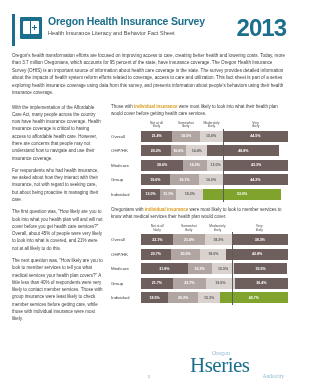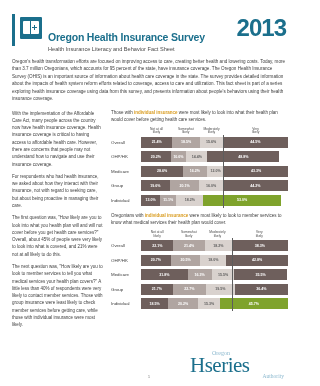--- a/index.html
+++ b/index.html
@@ -17,21 +17,21 @@
     width:22px;height:22px;background:#1b6f8c;flex:none;margin-top:3px;margin-right:6px;
     border-radius:1px;position:relative;
   }
   .logo-mark .book{
     position:absolute;left:3px;top:4px;width:16px;height:13px;
     background:#ffffff;border-radius:1px;
   }
   .logo-mark .spine{position:absolute;left:10px;top:4px;width:1.4px;height:13px;background:#1b6f8c;}
   .logo-mark .plus-v{position:absolute;left:14px;top:8px;width:1.2px;height:5px;background:#1b6f8c;}
   .logo-mark .plus-h{position:absolute;left:12px;top:10px;width:5px;height:1.2px;background:#1b6f8c;}
-  .hdr-text{flex:1;padding-top:2px;margin-top:16px;}
+  .hdr-text{flex:1;padding-top:2px;}
   .hdr-title{
     font-size:10.5px;font-weight:bold;color:#1b6f8c;line-height:1.1;
     letter-spacing:-0.2px;
   }
   .hdr-sub{font-size:5.6px;color:#4a4a4a;margin-top:2px;line-height:1.15;}
   .hdr-year{
     font-size:24px;font-weight:bold;color:#1b6f8c;line-height:1;
     margin-left:6px;margin-top:2px;letter-spacing:-1px;flex:none;
   }
 

